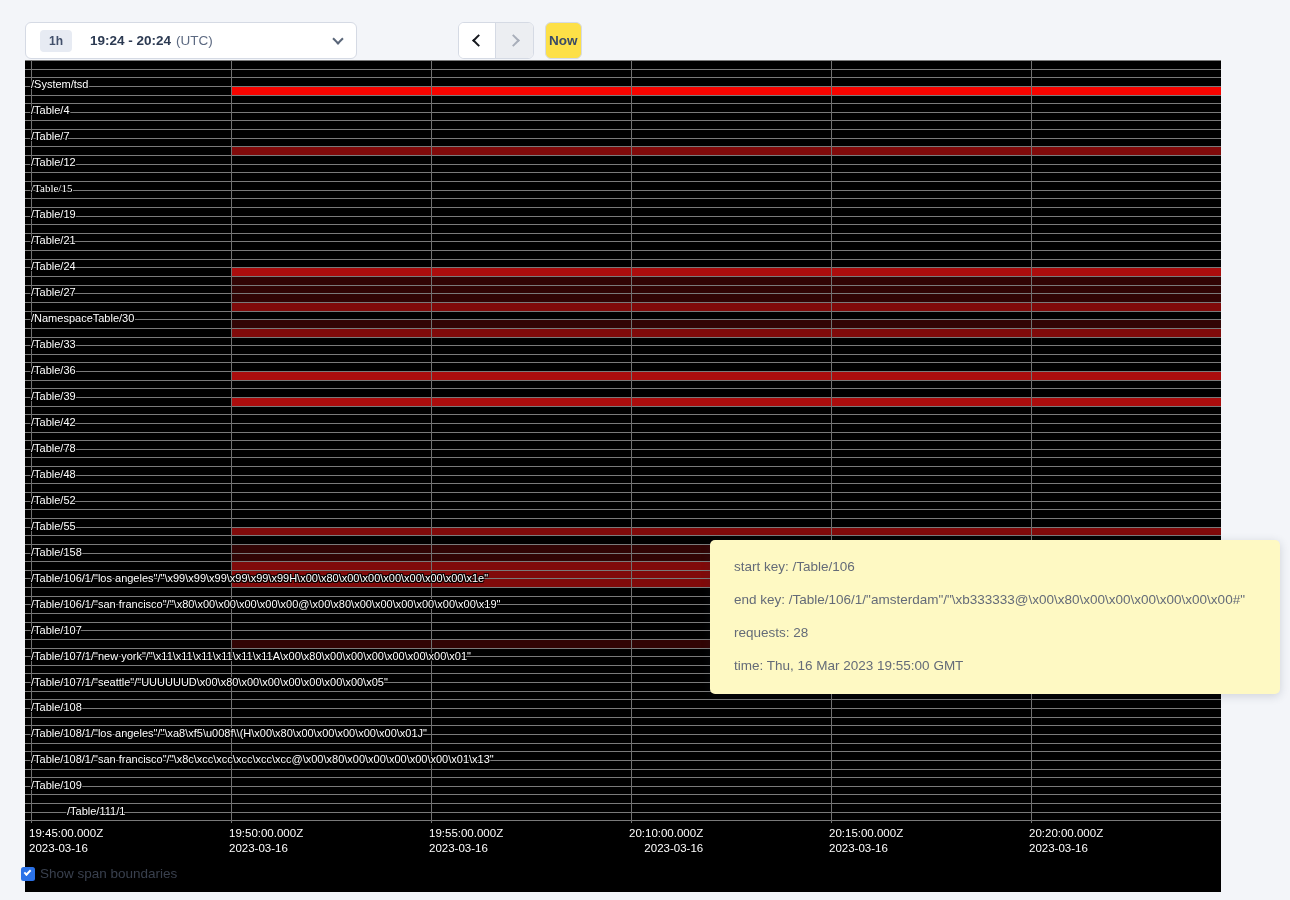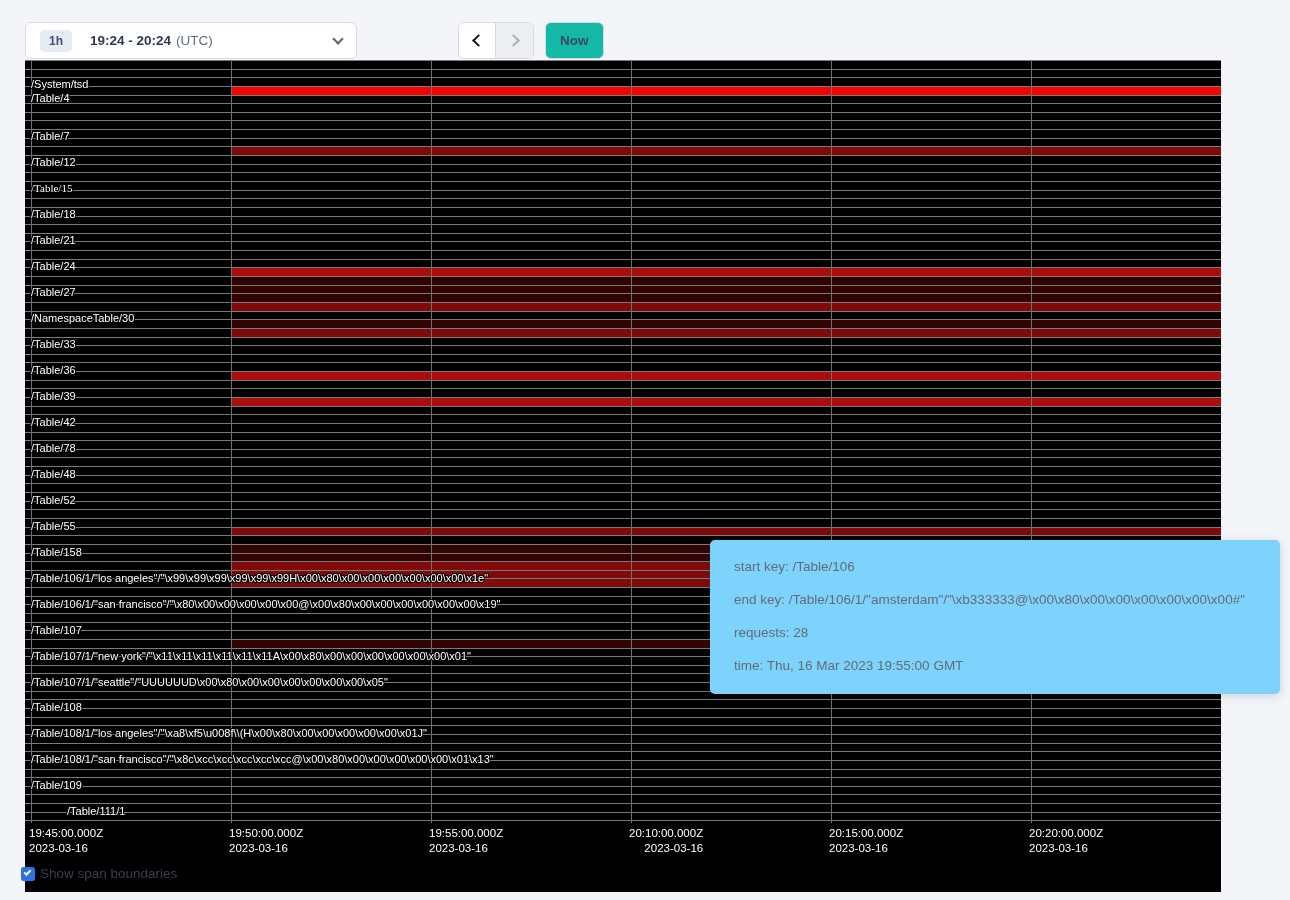--- a/index.html
+++ b/index.html
@@ -15,36 +15,36 @@
   .range-utc { margin-left:5px; font-size:13.5px; color:#5d6a82; }
   .chev { width:8px; height:8px; border-right:2px solid #5a6679; border-bottom:2px solid #5a6679; display:inline-block; }
   .chev-down { transform:rotate(45deg); margin-left:auto; margin-top:-4px; }
   .nav-group { position:absolute; left:458px; top:22px; width:76px; height:37px; border:1px solid #d5dae4;
                border-radius:6px; overflow:hidden; display:flex; background:#fff; }
   .nav-btn { width:50%; display:flex; align-items:center; justify-content:center; cursor:pointer; }
   .nav-btn.prev { border-right:1px solid #d5dae4; background:#fff; }
   .nav-btn.next { background:#eceef2; cursor:default; }
   .chev-left  { width:9px; height:9px; border-left:2.5px solid #15181e; border-bottom:2.5px solid #15181e; transform:rotate(45deg); margin-left:3px; }
   .chev-right { width:9px; height:9px; border-right:2.5px solid #a8aeba; border-top:2.5px solid #a8aeba; transform:rotate(45deg); margin-right:3px; }
-  .now-btn { position:absolute; left:545px; top:22px; height:37px; padding:0 14px; background:#14b8a6;
+  .now-btn { position:absolute; left:545px; top:22px; height:37px; padding:0 3px; background:#fde047;
              border:1px solid #d5dae4; border-radius:6px; font-weight:bold; font-size:13.5px; color:#394a66;
              display:flex; align-items:center; cursor:pointer; }
 
   
   .vis { position:absolute; left:25px; top:60px; width:1196px; height:832px; background:#000; }
   .vrows { position:absolute; left:0; right:0; top:0; border-top:1px solid #7a7a7a; }
   .vrow { height:8.655px; border-bottom:1px solid #7a7a7a; position:relative; background:#000; }
   .band { position:absolute; left:206px; right:0; top:0; bottom:0; }
   .vline { position:absolute; top:0; width:1px; height:763px; background:#707070; z-index:2; }
   .vlabel { position:absolute; left:6px; z-index:3; font-size:11px; line-height:10px; height:10px; color:#fff; white-space:pre;
             text-shadow:-1px -1px 0 #000, 1px -1px 0 #000, -1px 1px 0 #000, 1px 1px 0 #000, 0 1px 0 #000, 0 -1px 0 #000; }
   .vtick { position:absolute; top:766px; z-index:3; font-size:11.5px; line-height:15px; color:#fff; white-space:nowrap; }
 
   
-  .tooltip { position:absolute; left:710px; top:540px; width:570px; height:154px; background:#7dd3fc; border-radius:5px;
+  .tooltip { position:absolute; left:710px; top:540px; width:570px; height:154px; background:#fef9c3; border-radius:5px;
              box-shadow:0 2px 10px rgba(40,50,70,.18); z-index:10; padding:19px 24px 21px;
              display:flex; flex-direction:column; justify-content:space-between; }
   .tooltip div { font-size:13.5px; color:#646b78; white-space:nowrap; }
 
   
   .footer { position:absolute; left:21px; top:866px; display:flex; align-items:center; }
   .cbox { width:14px; height:14px; background:#2b72e8; border-radius:2.5px; position:relative; cursor:pointer; flex:none; }
   .cbox .mark { position:absolute; left:3px; top:3.5px; width:7px; height:4px; border-left:2px solid #fff; border-bottom:2px solid #fff; transform:rotate(-45deg); }
   .cbox-label { margin-left:5px; font-size:13.5px; color:#39404e; }
 </style>
@@ -192,25 +192,25 @@
         <div class="vrow"></div>
         <div class="vrow"></div>
         <div class="vrow"></div>
         <div class="vrow"></div>
         <div class="vrow"></div>
         <div class="vrow"></div>
         <div class="vrow"></div>
         <div class="vrow"></div>
       </div>
   <div class="vlabel" style="top: 19.31px;">/System/tsd</div>
-      <div class="vlabel" style="top: 33px;">/Table/4</div>
+      <div class="vlabel" style="top: 45px;">/Table/4</div>
       <div class="vlabel" style="top: 71.24px;">/Table/7</div>
       <div class="vlabel" style="top: 97.205px;">/Table/12</div>
       <div class="vlabel" style="top: 123.17px; font-family: Liberation Serif, serif;">/Table/15</div>
-      <div class="vlabel" style="top: 149.135px;">/Table/18</div>
+      <div class="vlabel" style="top: 149.135px;">/Table/19</div>
       <div class="vlabel" style="top: 175.1px;">/Table/21</div>
       <div class="vlabel" style="top: 201.065px;">/Table/24</div>
       <div class="vlabel" style="top: 227.03px;">/Table/27</div>
       <div class="vlabel" style="top: 252.995px;">/NamespaceTable/30</div>
       <div class="vlabel" style="top: 278.96px;">/Table/33</div>
       <div class="vlabel" style="top: 304.925px;">/Table/36</div>
       <div class="vlabel" style="top: 330.89px;">/Table/39</div>
       <div class="vlabel" style="top: 356.855px;">/Table/42</div>
       <div class="vlabel" style="top: 382.82px;">/Table/78</div>
       <div class="vlabel" style="top: 408.785px;">/Table/48</div>

